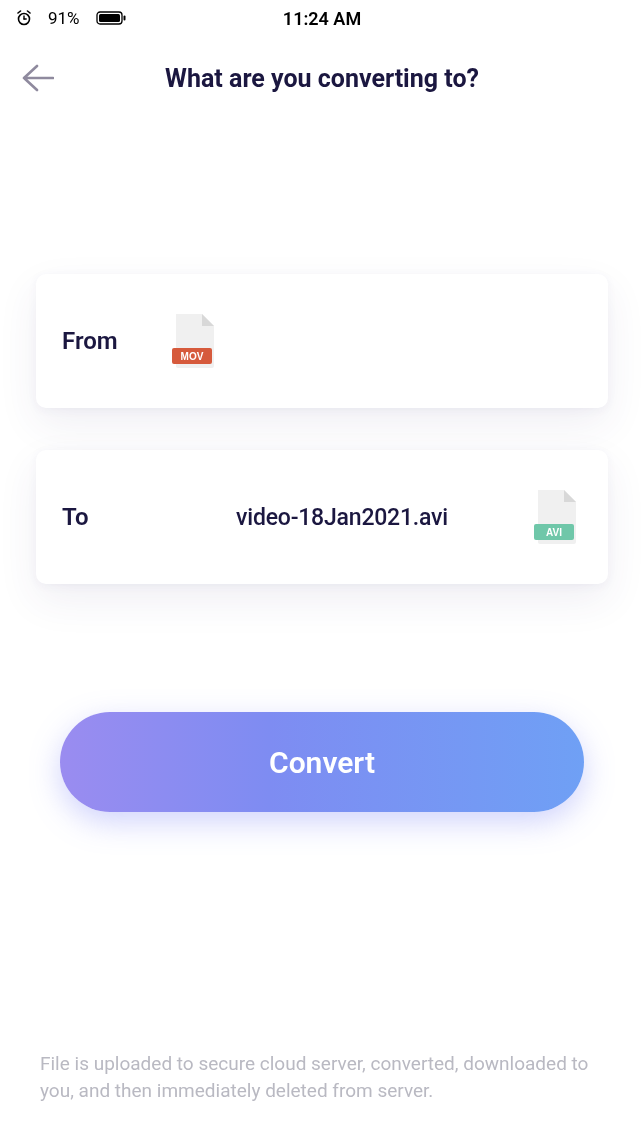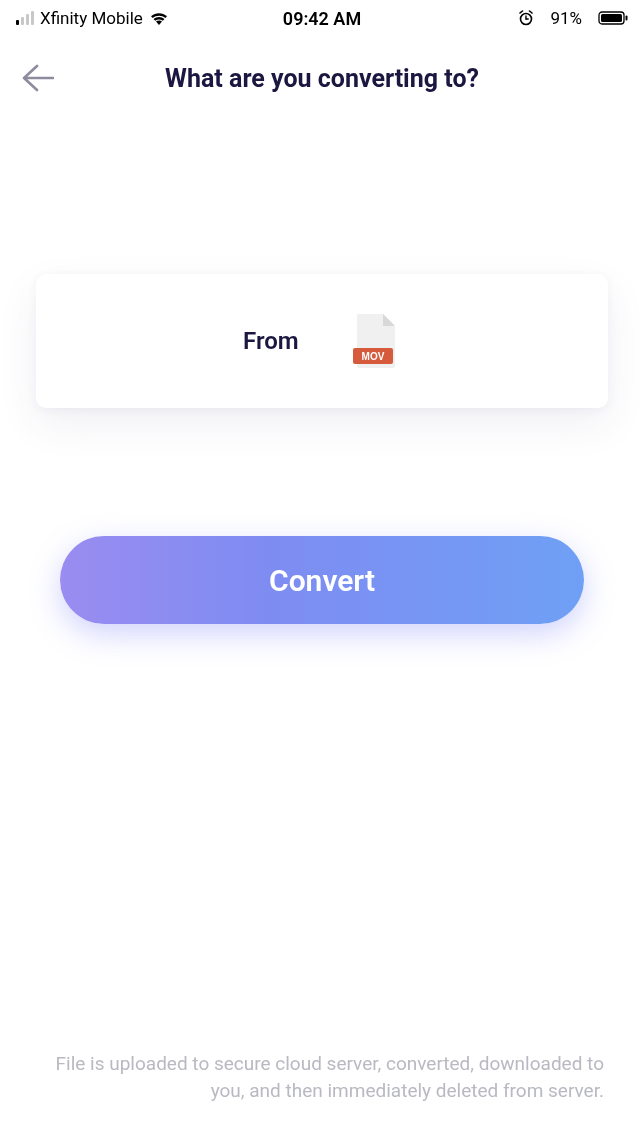--- a/index.html
+++ b/index.html
@@ -98,21 +98,20 @@
     }
     .card {
       background: #ffffff;
       border-radius: 10px;
       box-shadow: 0 16px 40px rgba(60,50,120,0.08), 0 2px 10px rgba(60,50,120,0.05);
       display: flex;
       align-items: center;
       padding: 38px 26px;
       margin-bottom: 42px;
       gap: 18px;
-      justify-content: center;
     }
     .card-label {
       font-size: 24px;
       font-weight: 600;
       color: #1b1740;
       width: 90px;
       flex-shrink: 0;
     }
     .card-filename {
       flex: 1;
@@ -125,68 +124,52 @@
     .file-icon-wrap {
       width: 50px;
       flex-shrink: 0;
       display: flex;
       justify-content: center;
     }
 
     
     .convert-button {
       margin: 128px 60px 0 60px;
-      height: 88px;
+      height: 100px;
       border-radius: 50px;
       background: linear-gradient(90deg, #9a8cf0 0%, #7e8cf2 40%, #6fa0f5 100%);
       display: flex;
       align-items: center;
       justify-content: center;
       color: #ffffff;
       font-size: 30px;
       font-weight: 600;
       cursor: pointer;
       box-shadow: 0 10px 30px rgba(120,130,245,0.35);
     }
 
     
     .footer-note {
       position: absolute;
       bottom: 40px;
       left: 0;
       right: 0;
       padding: 0 40px;
-      text-align: right;
+      text-align: left;
       font-size: 19px;
       line-height: 1.45;
       color: #b9b9c2;
       font-weight: 400;
     }
   </style>
 </head>
 <body>
 
 <div class="status-bar">
-  <div class="status-left">
-    <span class="signal-bars">
-      <span></span>
-        <span></span>
-        <span></span>
-        <span></span>
-    </span>
-    <span class="carrier">Xfinity Mobile</span>
-    <span class="wifi-icon">
-      <svg width="20" height="15" viewBox="0 0 20 15">
-        <path d="M10 14 C10 14 13 10.5 13 10.5 C11.2 9 8.8 9 7 10.5 Z" fill="#000"></path>
-        <path d="M4.5 8 C7.8 5.2 12.2 5.2 15.5 8 L13.8 9.8 C11.5 7.9 8.5 7.9 6.2 9.8 Z" fill="#000"></path>
-        <path d="M2 5.2 C6.6 1.2 13.4 1.2 18 5.2 L16.3 7 C12.7 3.9 7.3 3.9 3.7 7 Z" fill="#000"></path>
-      </svg>
-    </span>
-  </div>
-  <div class="status-center">09:42 AM</div>
+  <div class="status-center">11:24 AM</div>
   <div class="status-right">
     <span class="alarm-icon">
       <svg width="16" height="16" viewBox="0 0 16 16">
         <circle cx="8" cy="9" r="5.5" fill="none" stroke="#000" stroke-width="1.6"></circle>
         <line x1="8" y1="9" x2="8" y2="6" stroke="#000" stroke-width="1.4" stroke-linecap="round"></line>
         <line x1="8" y1="9" x2="10.2" y2="9" stroke="#000" stroke-width="1.4" stroke-linecap="round"></line>
         <line x1="2" y1="3" x2="4.5" y2="1" stroke="#000" stroke-width="1.6" stroke-linecap="round"></line>
         <line x1="14" y1="3" x2="11.5" y2="1" stroke="#000" stroke-width="1.6" stroke-linecap="round"></line>
       </svg>
     </span>
@@ -217,20 +200,32 @@
     <div class="file-icon-wrap">
       <svg width="46" height="58" viewBox="0 0 46 58">
         <path d="M4 2 L30 2 L42 14 L42 54 C42 55.1 41.1 56 40 56 L6 56 C4.9 56 4 55.1 4 54 Z" fill="#f0f0f0"></path>
         <path d="M30 2 L30 14 L42 14 Z" fill="#d8d8d8"></path>
         <rect x="0" y="36" width="40" height="16" rx="2" fill="#d65a3c"></rect>
         <text x="20" y="48" font-family="Arial" font-size="10" font-weight="700" fill="#ffffff" text-anchor="middle">MOV</text>
       </svg>
     </div>
   </div>
 
+  <div class="card">
+    <div class="card-label">To</div>
+    <div class="card-filename">video-18Jan2021.avi</div>
+    <div class="file-icon-wrap">
+      <svg width="46" height="58" viewBox="0 0 46 58">
+        <path d="M4 2 L30 2 L42 14 L42 54 C42 55.1 41.1 56 40 56 L6 56 C4.9 56 4 55.1 4 54 Z" fill="#f0f0f0"></path>
+        <path d="M30 2 L30 14 L42 14 Z" fill="#d8d8d8"></path>
+        <rect x="0" y="36" width="40" height="16" rx="2" fill="#6fc7a9"></rect>
+        <text x="20" y="48" font-family="Arial" font-size="10" font-weight="700" fill="#ffffff" text-anchor="middle">AVI</text>
+      </svg>
+    </div>
+  </div>
 
 </div>
 
 <div class="convert-button">
   <span>Convert</span>
 </div>
 
 <div class="footer-note">File is uploaded to secure cloud server, converted, downloaded to you, and then immediately deleted from server.</div>
 
 </body></html>

